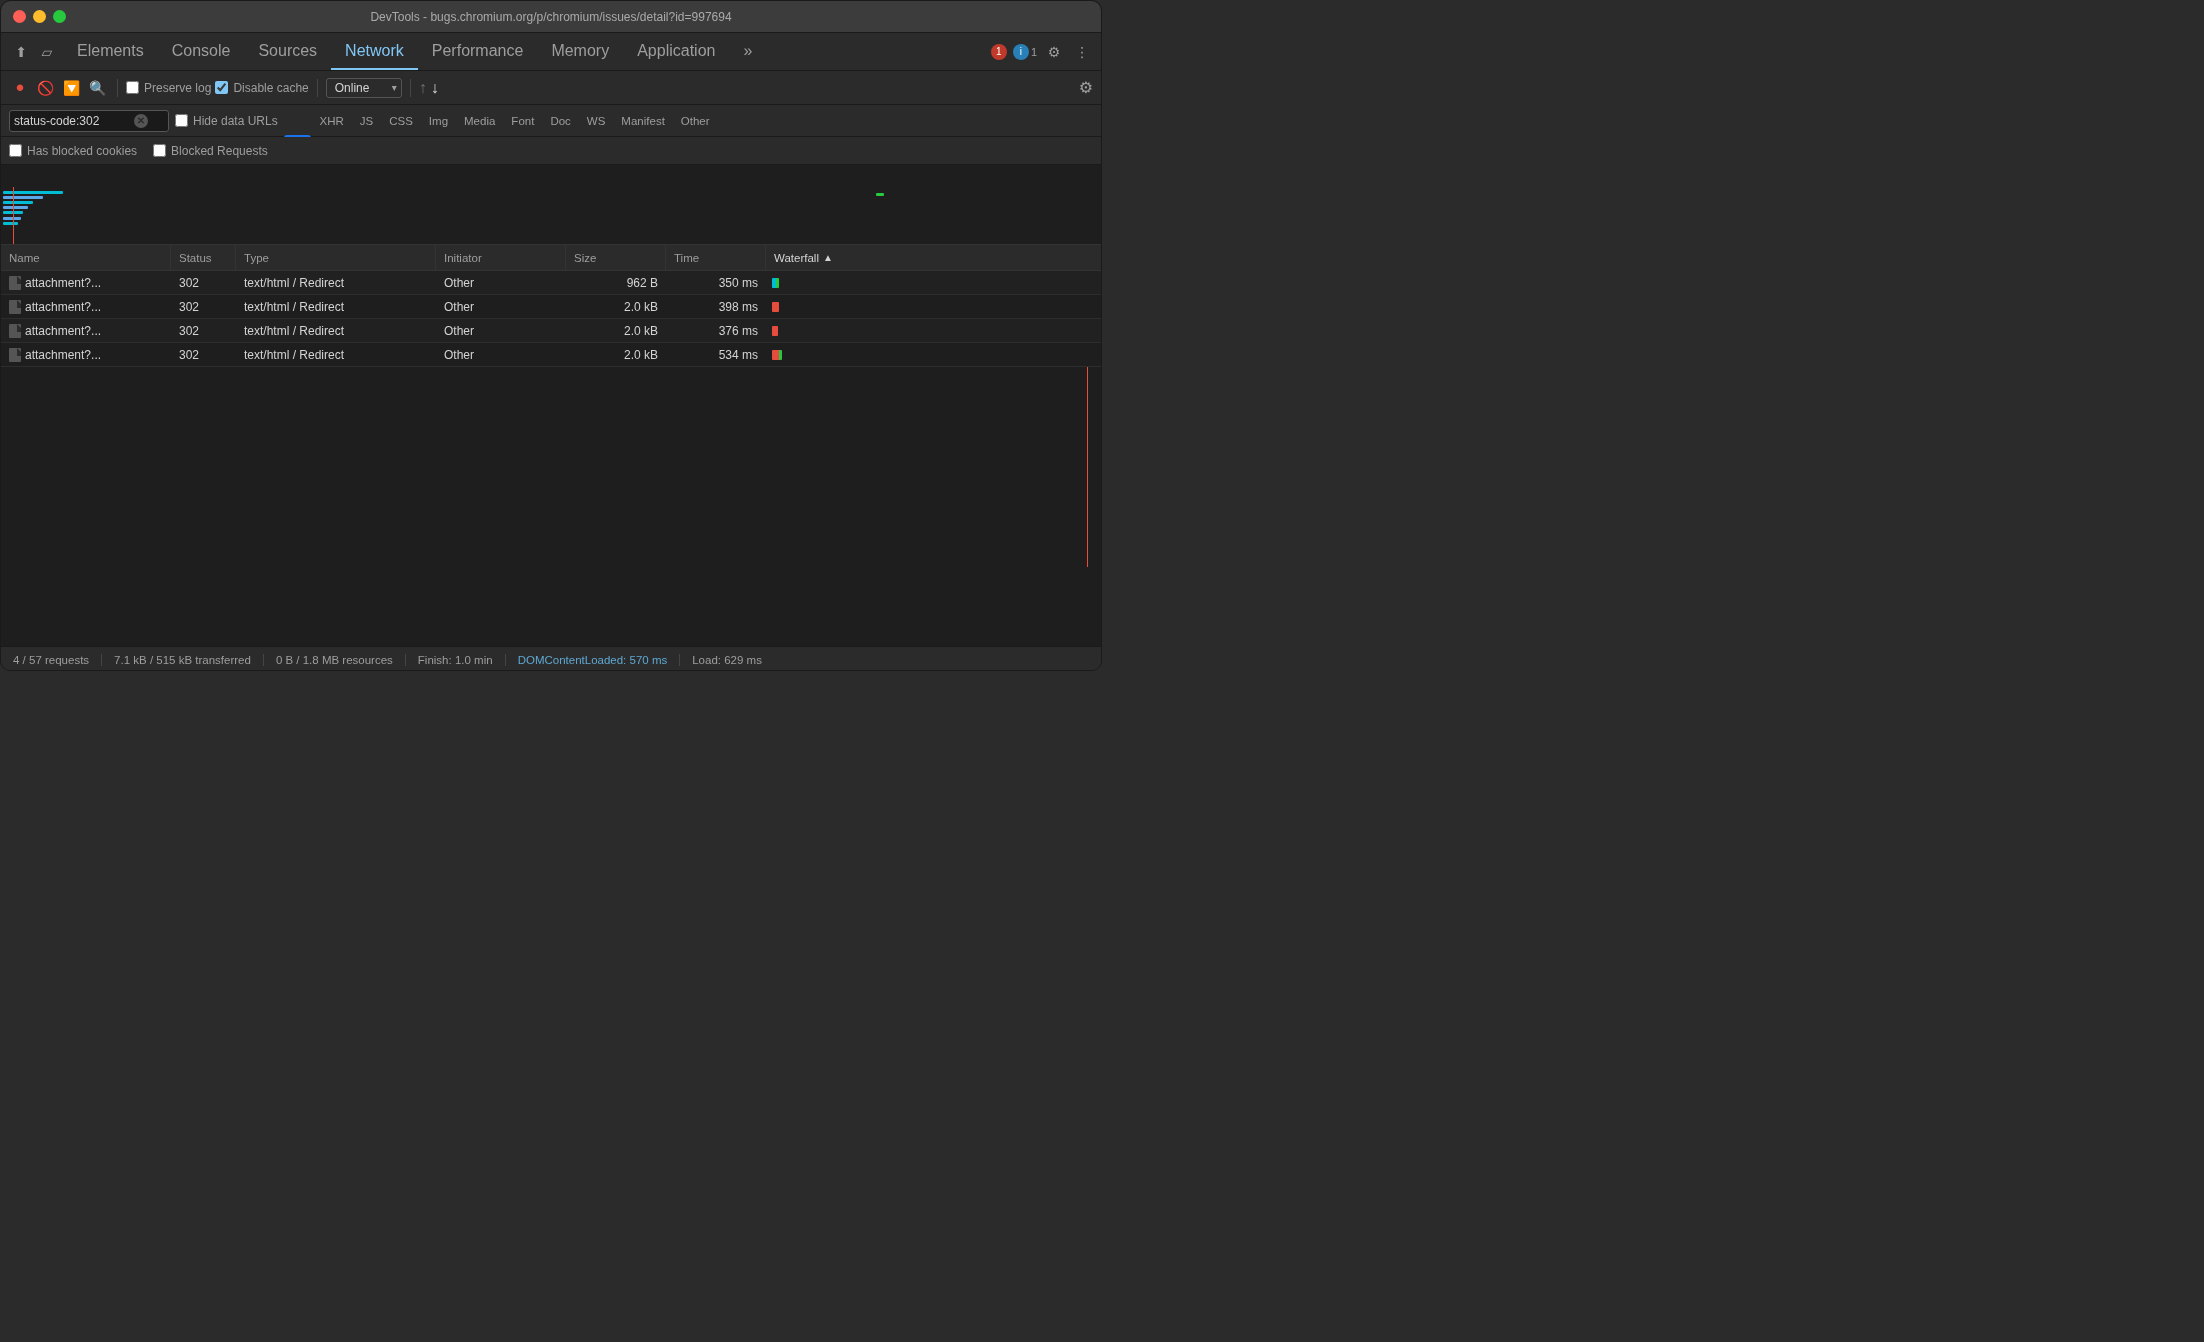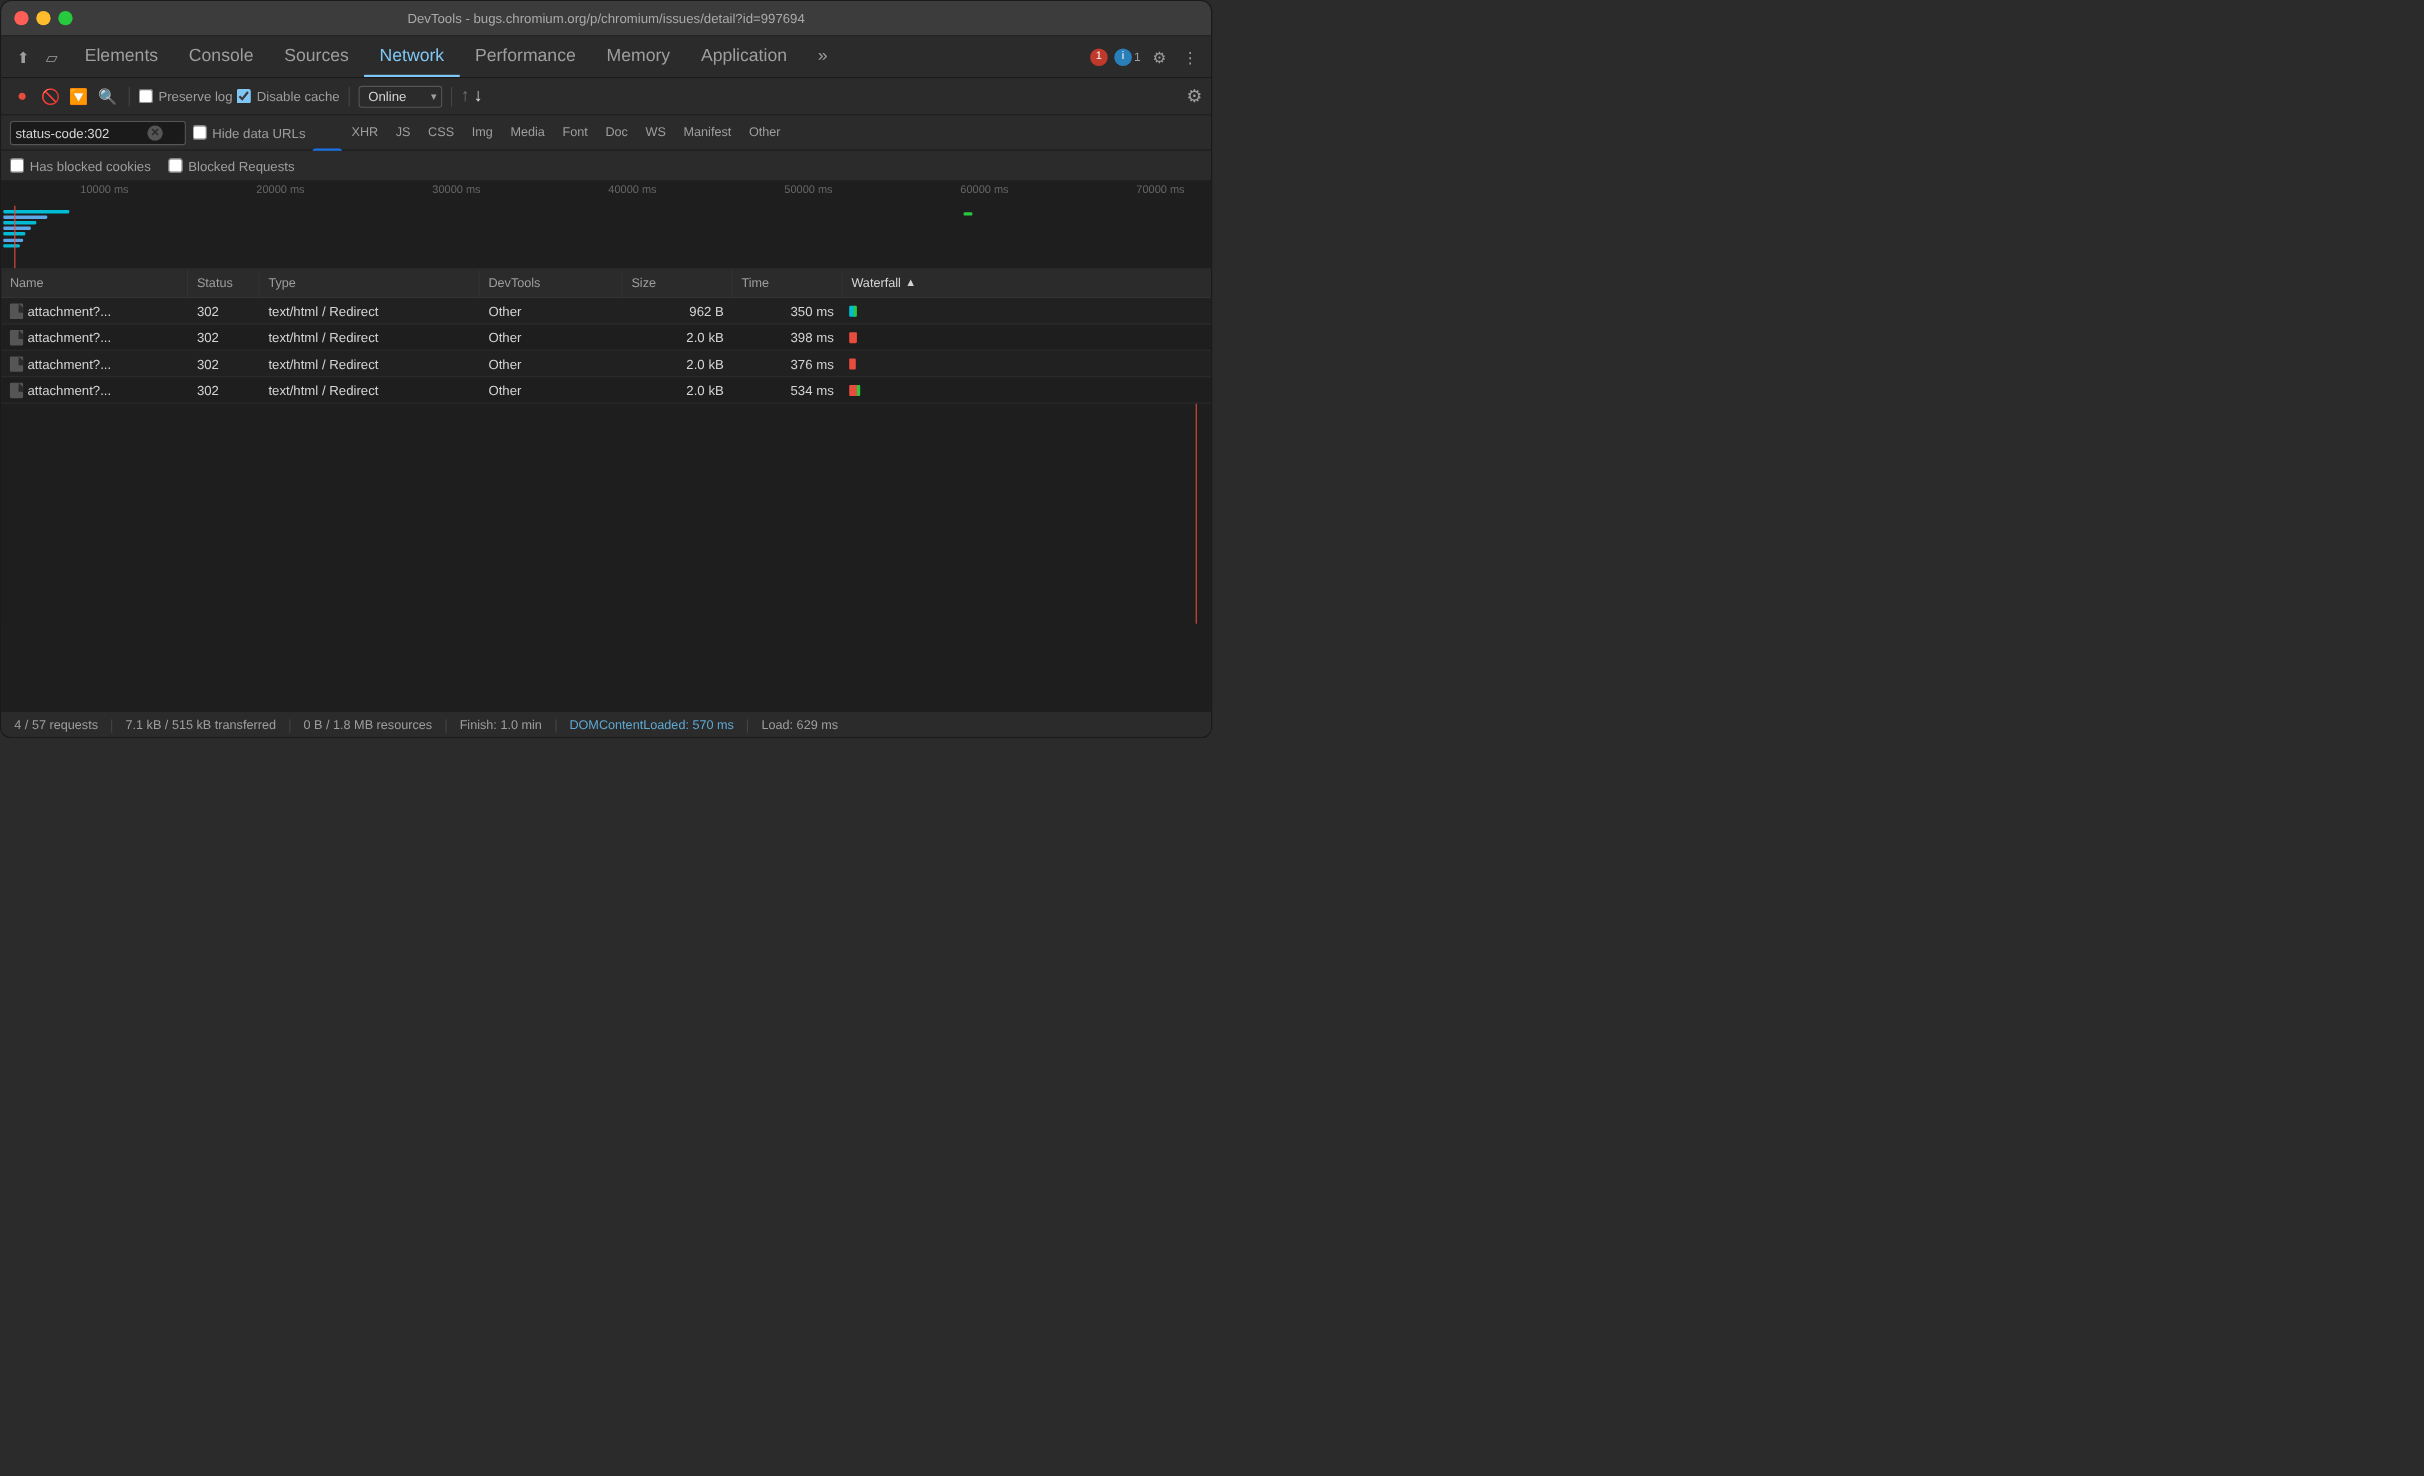--- a/index.html
+++ b/index.html
@@ -587,29 +587,20 @@
       <input type="checkbox" style="">
       <span>Has blocked cookies</span>
     </label>
     <label class="check-row-item">
       <input type="checkbox" style="">
       <span>Blocked Requests</span>
     </label>
   </div>
 
   <div class="timeline">
-    <div class="timeline-labels">
-      <span class="timeline-label" style="left:72px">10000 ms</span>
-      <span class="timeline-label" style="left:232px">20000 ms</span>
-      <span class="timeline-label" style="left:392px">30000 ms</span>
-      <span class="timeline-label" style="left:552px">40000 ms</span>
-      <span class="timeline-label" style="left:712px">50000 ms</span>
-      <span class="timeline-label" style="left:872px">60000 ms</span>
-      <span class="timeline-label" style="left:1032px">70000 ms</span>
-    </div>
 
     <div style="position:absolute; top:22px; left:0; right:0; bottom:0;">
       <div style="position:absolute; left:2px; top:4px; width:60px; height:3px; background:#00bcd4; border-radius:1px;"></div>
       <div style="position:absolute; left:2px; top:9px; width:40px; height:3px; background:#5da6e8; border-radius:1px;"></div>
       <div style="position:absolute; left:2px; top:14px; width:30px; height:3px; background:#00bcd4; border-radius:1px;"></div>
       <div style="position:absolute; left:2px; top:19px; width:25px; height:3px; background:#5da6e8; border-radius:1px;"></div>
       <div style="position:absolute; left:2px; top:24px; width:20px; height:3px; background:#00bcd4; border-radius:1px;"></div>
       <div style="position:absolute; left:2px; top:30px; width:18px; height:3px; background:#5da6e8; border-radius:1px;"></div>
       <div style="position:absolute; left:2px; top:35px; width:15px; height:3px; background:#00bcd4; border-radius:1px;"></div>
 
@@ -625,21 +616,21 @@
       <div class="th">
         <span>Name</span>
       </div>
       <div class="th">
         <span>Status</span>
       </div>
       <div class="th">
         <span>Type</span>
       </div>
       <div class="th">
-        <span>DevTools</span>
+        <span>Initiator</span>
       </div>
       <div class="th">
         <span>Size</span>
       </div>
       <div class="th">
         <span>Time</span>
       </div>
       <div class="th sort-active">
         <span>Waterfall</span>
         <span class="sort-arrow">▲</span>

